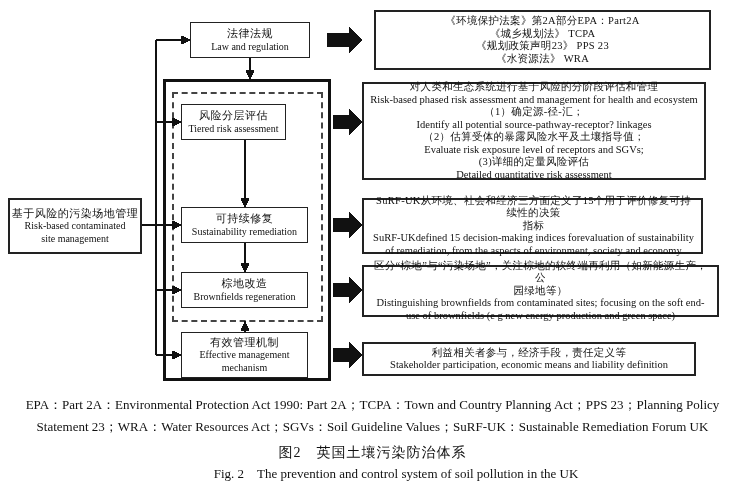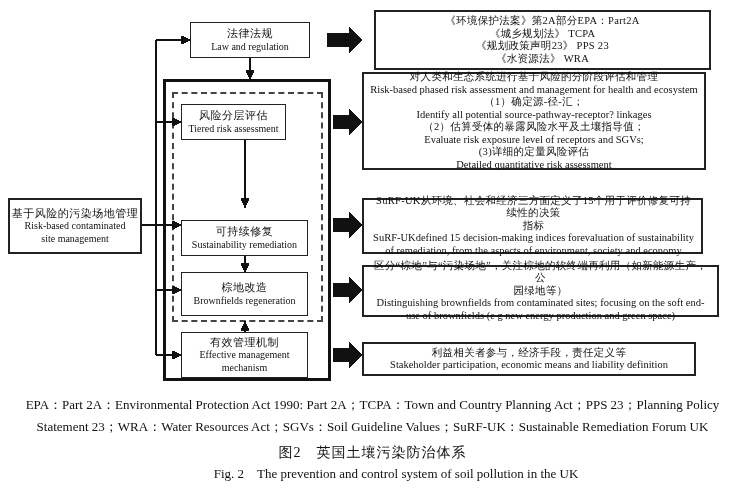--- a/index.html
+++ b/index.html
@@ -91,44 +91,44 @@
   <div class="box" style="left:190px;top:22px;width:120px;height:36px;">
     <div class="zh">法律法规</div>
     <div class="en">Law and regulation</div>
   </div>
 
   <div class="box" style="left:181px;top:104px;width:105px;height:36px;">
     <div class="zh">风险分层评估</div>
     <div class="en">Tiered risk assessment</div>
   </div>
 
-  <div class="box" style="left:181px;top:220px;width:127px;height:36px;">
+  <div class="box" style="left:181px;top:207px;width:127px;height:36px;">
     <div class="zh">可持续修复</div>
     <div class="en">Sustainability remediation</div>
   </div>
 
-  <div class="box" style="left:181px;top:272px;width:127px;height:44px;">
+  <div class="box" style="left:181px;top:272px;width:127px;height:36px;">
     <div class="zh">棕地改造</div>
     <div class="en">Brownfields regeneration</div>
   </div>
 
   <div class="box" style="left:181px;top:332px;width:127px;height:46px;">
     <div class="zh">有效管理机制</div>
     <div class="en">Effective management</div>
     <div class="en">mechanism</div>
   </div>
 
   <div class="box rbox" style="left:374px;top:10px;width:337px;height:60px;">
     <div class="ln-zh">《环境保护法案》第2A部分EPA：Part2A</div>
     <div class="ln-zh">《城乡规划法》 TCPA</div>
     <div class="ln-zh">《规划政策声明23》 PPS 23</div>
     <div class="ln-zh">《水资源法》 WRA</div>
   </div>
 
-  <div class="box rbox" style="left:362px;top:72px;width:344px;height:98px;">
+  <div class="box rbox" style="left:362px;top:82px;width:344px;height:98px;">
     <div class="ln-zh">对人类和生态系统进行基于风险的分阶段评估和管理</div>
     <div class="ln-en">Risk-based phased risk assessment and management for health and ecosystem</div>
     <div class="ln-zh">（1）确定源-径-汇；</div>
     <div class="ln-en">Identify all potential source-pathway-receptor? linkages</div>
     <div class="ln-zh">（2）估算受体的暴露风险水平及土壤指导值；</div>
     <div class="ln-en">Evaluate risk exposure level of receptors and SGVs;</div>
     <div class="ln-zh">(3)详细的定量风险评估</div>
     <div class="ln-en">Detailed quantitative risk assessment</div>
   </div>
 

